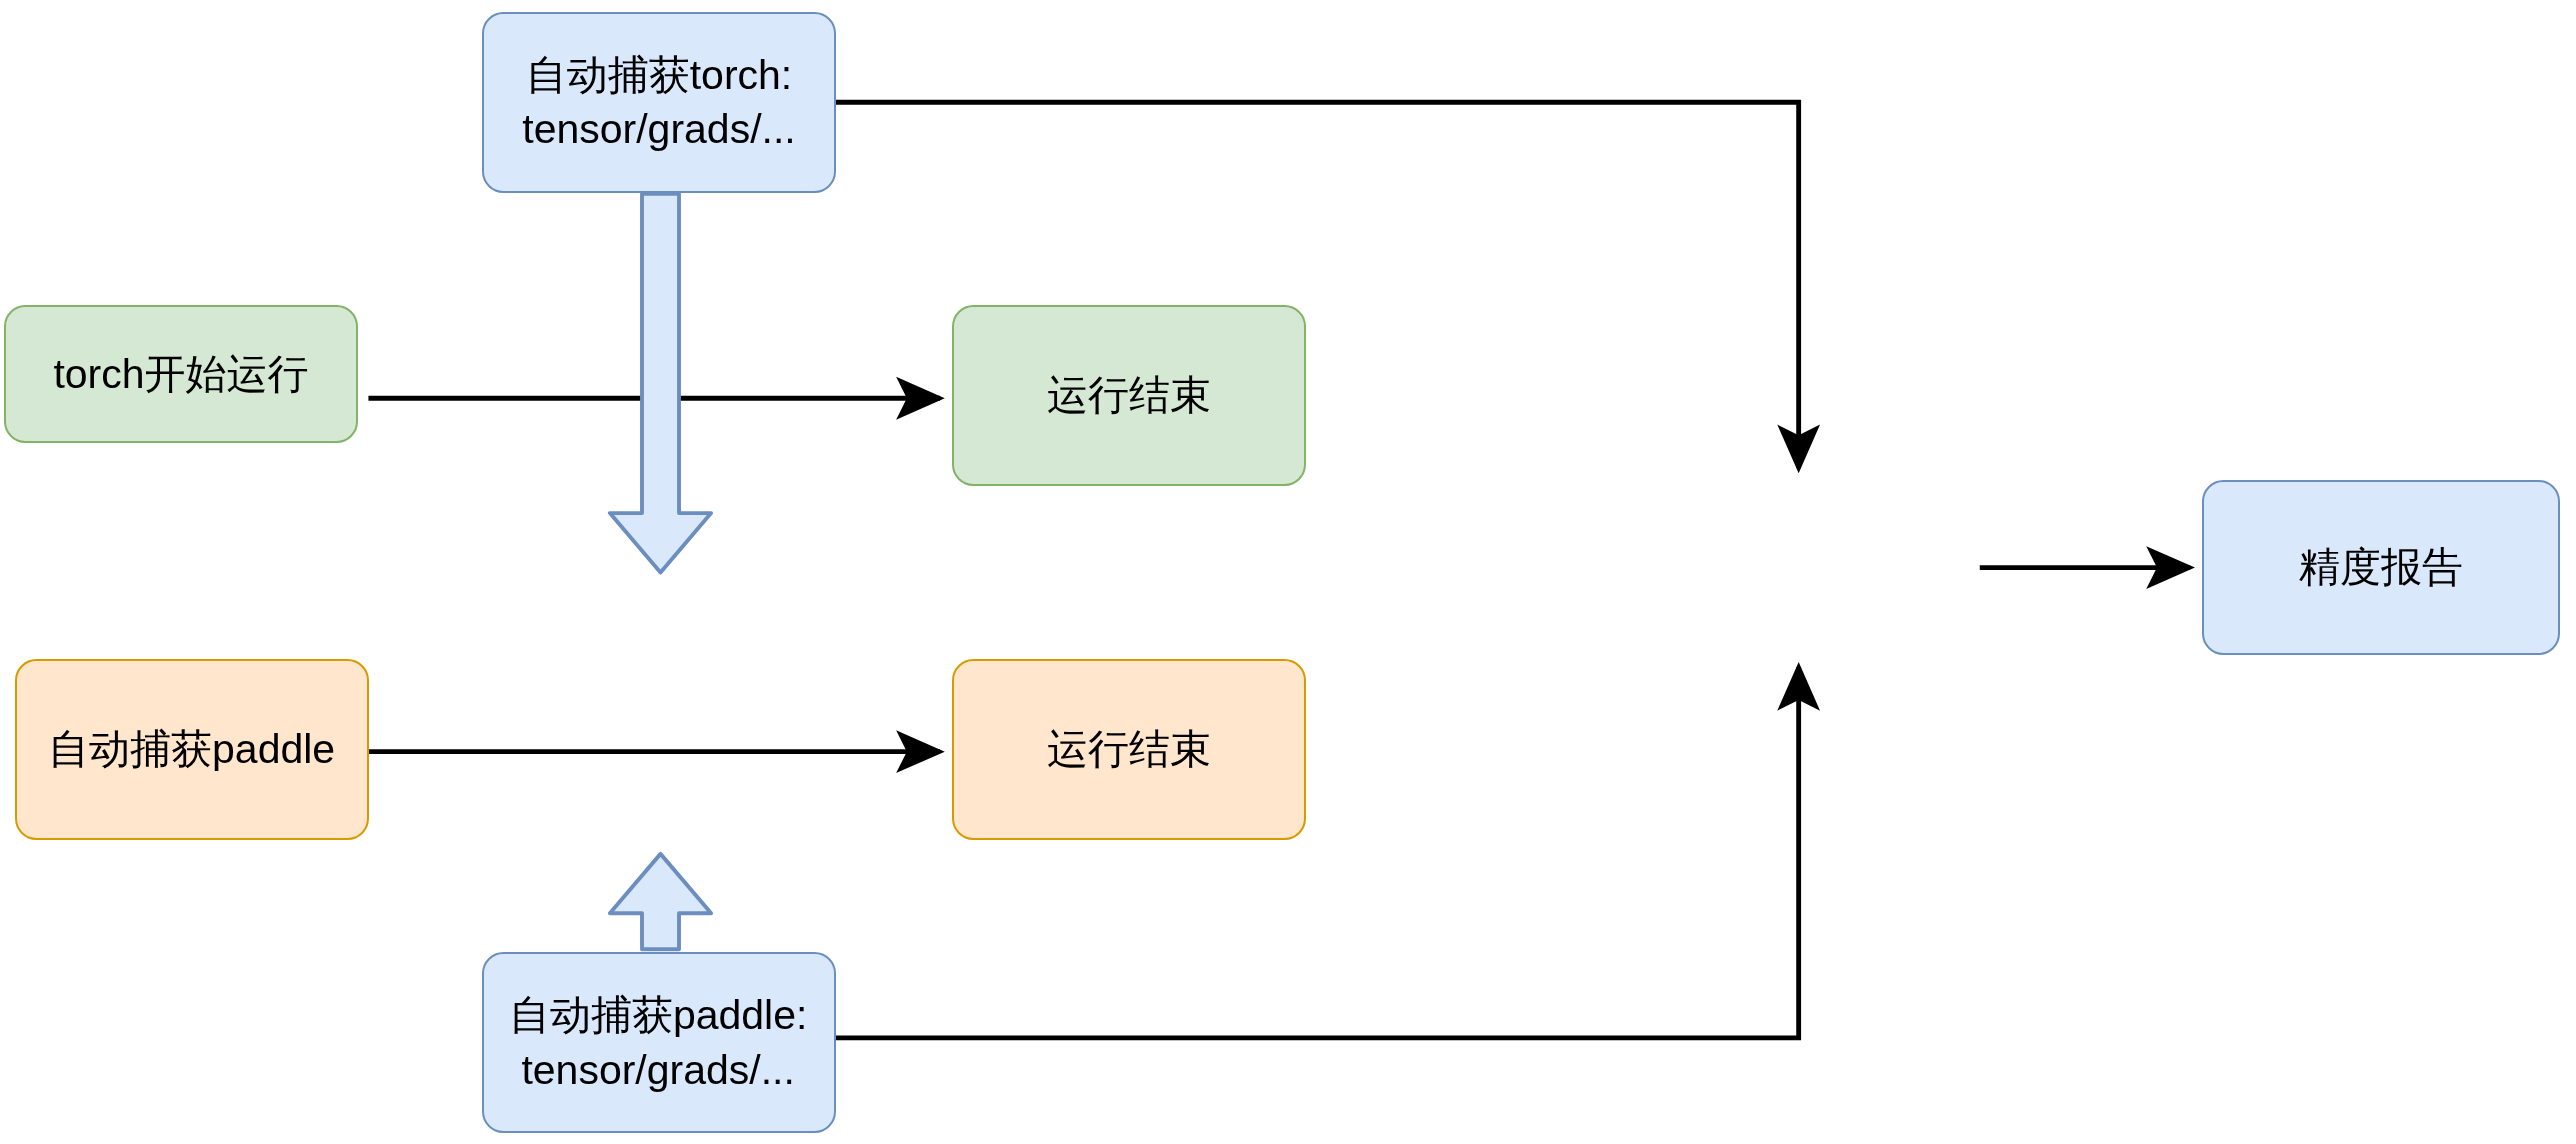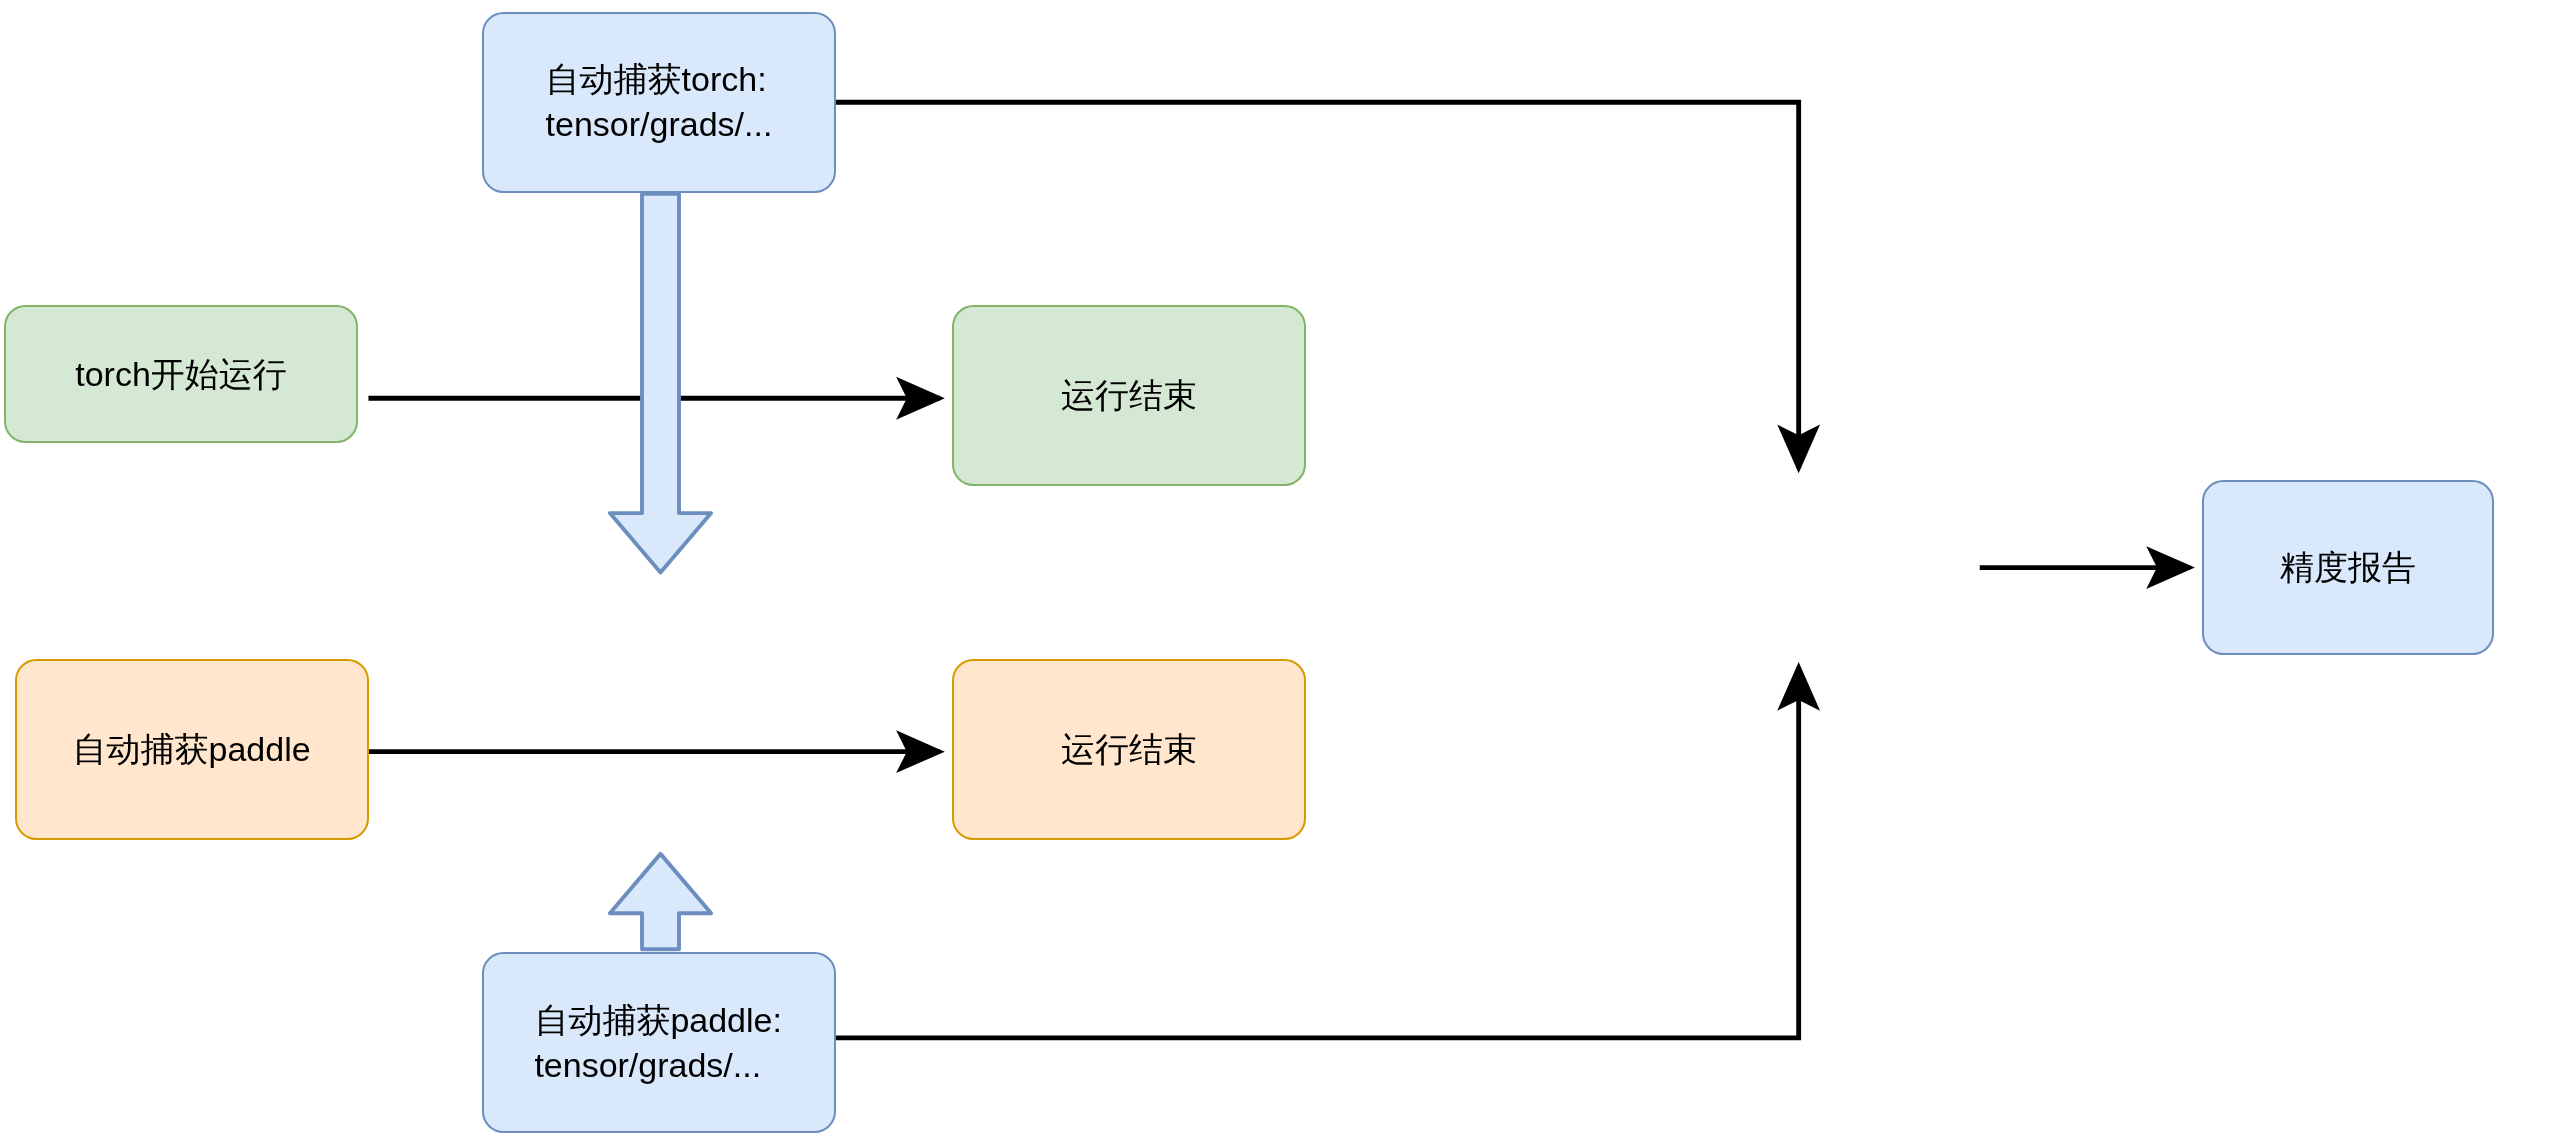--- a/index.html
+++ b/index.html
@@ -16,24 +16,25 @@
     height: 1144px;
     background: #ffffff;
     overflow: hidden;
   }
   .node {
     position: absolute;
     box-sizing: border-box;
     display: flex;
     align-items: center;
     justify-content: center;
+    text-align: center;
     border-radius: 21.4px;
     border-width: 2.9px;
     border-style: solid;
-    font-size: 34px;
+    font-size: 41px;
     line-height: 1.32;
     color: #000000;
     white-space: pre-line;
     padding: 3.9px 9.7px;
   }
   .node-blue {
     background: #dae8fc;
     border-color: #6c8ebf;
   }
   .node-green {
@@ -114,18 +115,18 @@
   <div class="node node-orange" style="left:952px; top:659px; width:354px; height:181px;">
     <span>运行结束</span>
   </div>
 
   <div class="node node-blue" style="left:482px; top:952px; width:354px; height:181px;padding-left:8px;">
     <span>自动捕获paddle:
 tensor/grads/...</span>
   </div>
 
 
-  <div class="node node-blue" style="left:2202px; top:480px; width:292px; height:175px;">
+  <div class="node node-blue" style="left:2202px; top:480px; width:358px; height:175px;">
     <span>精度报告</span>
   </div>
 
 </div>
 
 
 </body></html>

